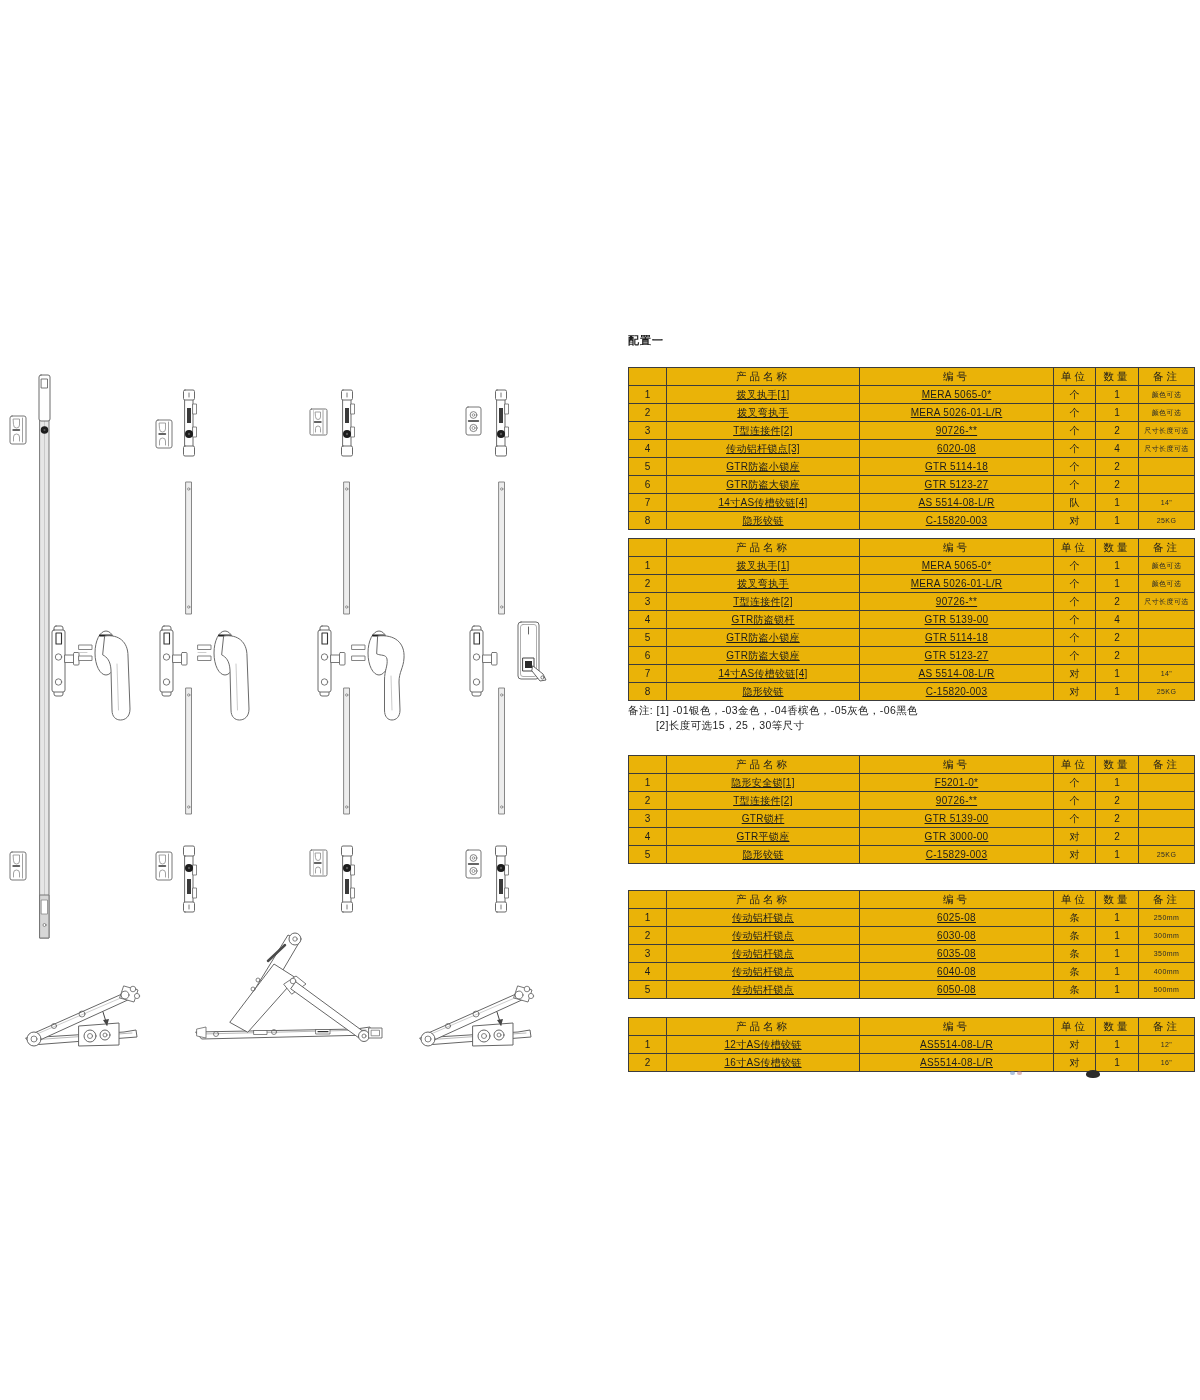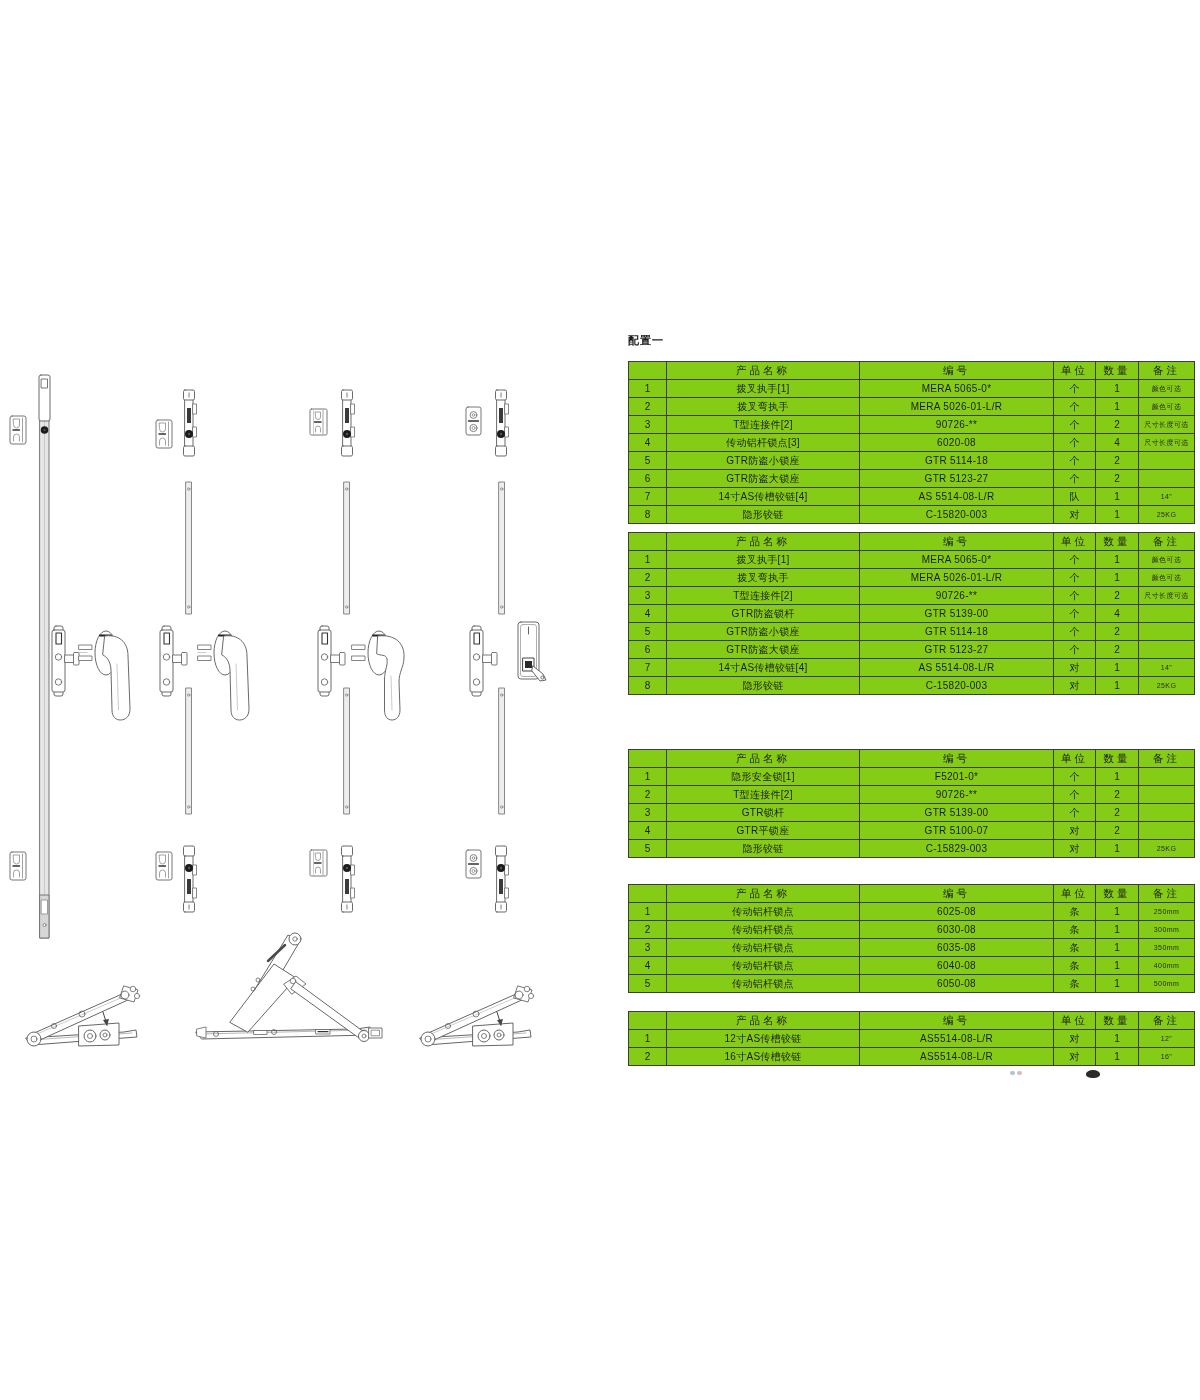--- a/index.html
+++ b/index.html
@@ -15,29 +15,29 @@
 
   
   .tblock{position:absolute;left:628px;width:566px;}
   #b1{top:334px}
   #b2{top:520px}
   #b3{top:737px}
   #b4{top:872px}
   #b5{top:999px}
   .ttitle{font-size:11px;font-weight:bold;height:15px;line-height:13px;letter-spacing:1px;}
   #b3 .ttitle,#b4 .ttitle,#b5 .ttitle{font-weight:normal;font-size:10.5px;}
-  table.spec{border-collapse:collapse;table-layout:fixed;width:566px;margin-top:12px;background:#84cc16;}
+  table.spec{border-collapse:collapse;table-layout:fixed;width:566px;margin-top:18px;background:#eab308;}
   table.spec th,table.spec td{
     border:1px solid #3c3c3c;text-align:center;vertical-align:middle;
     padding:0;height:17px;font-size:10px;line-height:17px;
     overflow:hidden;white-space:nowrap;
   }
   table.spec th{font-weight:normal;font-size:10.5px;letter-spacing:3px;}
   table.spec td.c0{font-size:10px;}
-  table.spec td.c1,table.spec td.c2{font-size:10px;letter-spacing:0.3px;}
+  table.spec td.c1,table.spec td.c2{font-size:10px;letter-spacing:0.3px;text-decoration:underline;}
   table.spec td.c5{font-size:7px;letter-spacing:0.4px;color:#2a2a2a;}
 
   
   .notes{position:absolute;left:628px;top:703px;font-size:10.5px;line-height:15px;letter-spacing:0.4px;}
   .notes .l2{padding-left:28px;}
 
   
   .mark-color{position:absolute;left:1010px;top:1071px;width:14px;height:5px;opacity:.55;}
   .mark-color i{display:inline-block;width:5px;height:4px;border-radius:2px;vertical-align:top;}
   .mark-color .mb{background:#6f93c3;margin-right:2px;}
@@ -429,20 +429,24 @@
             <td class="c1">隐形铰链</td>
             <td class="c2">C-15820-003</td>
             <td class="c3">对</td>
             <td class="c4">1</td>
             <td class="c5">25KG</td>
           </tr>
         </tbody>
       </table>
   </section>
 
+  <div class="notes">
+    <div>备注: [1] -01银色，-03金色，-04香槟色，-05灰色，-06黑色</div>
+    <div class="l2">[2]长度可选15，25，30等尺寸</div>
+  </div>
 
   <section class="tblock" id="b3">
     <table class="spec">
         <colgroup>
           <col style="width:38px">
           <col style="width:193px">
           <col style="width:194px">
           <col style="width:42px">
           <col style="width:43px">
           <col style="width:56px">
@@ -478,21 +482,21 @@
             <td class="c0">3</td>
             <td class="c1">GTR锁杆</td>
             <td class="c2">GTR 5139-00</td>
             <td class="c3">个</td>
             <td class="c4">2</td>
             <td class="c5"></td>
           </tr>
           <tr>
             <td class="c0">4</td>
             <td class="c1">GTR平锁座</td>
-            <td class="c2">GTR 5100-07</td>
+            <td class="c2">GTR 3000-00</td>
             <td class="c3">对</td>
             <td class="c4">2</td>
             <td class="c5"></td>
           </tr>
           <tr>
             <td class="c0">5</td>
             <td class="c1">隐形铰链</td>
             <td class="c2">C-15829-003</td>
             <td class="c3">对</td>
             <td class="c4">1</td>

